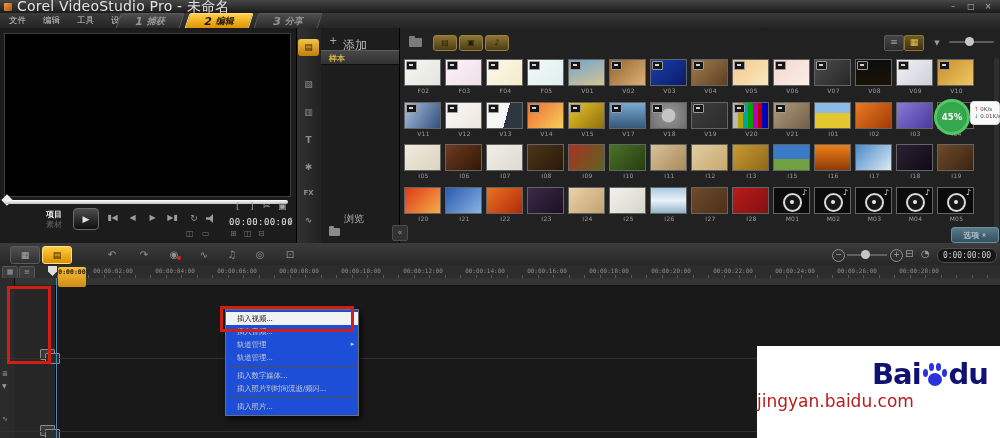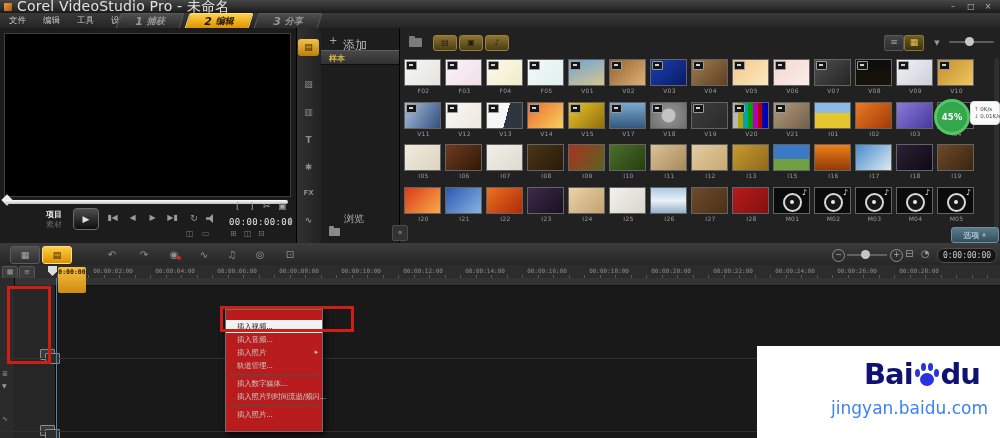--- a/index.html
+++ b/index.html
@@ -100,58 +100,58 @@
   #tl-timebox{position:absolute;left:937px;top:4px;width:58px;height:13px;background:#161616;border:1px solid #4d4d4d;border-radius:7px;
               color:#cdcdcd;font-size:8px;text-align:center;line-height:13px;font-family:"DejaVu Sans Mono",monospace}
   #ruler{position:absolute;left:0;top:21px;width:1000px;height:13px;background:#2c2c2c;border-bottom:1px solid #141414}
   .rlabel{position:absolute;top:2px;transform:translateX(-50%);font-size:6px;color:#8d8d8d;font-family:"DejaVu Sans Mono",monospace}
   .tick{position:absolute;bottom:0;width:1px;height:3px;background:#595959}
   .corner-btn{position:absolute;top:1px;width:14px;height:11px;background:#3d3d3d;border:1px solid #565656;border-radius:2px;
               color:#9b9b9b;font-size:7px;text-align:center;line-height:11px}
   #corner-grid{left:2px}#corner-list{left:19px}
   #ph-flag{position:absolute;left:48px;top:22px;width:9px;height:10px;background:#dedede;
            clip-path:polygon(0 0,100% 0,100% 55%,50% 100%,0 55%);z-index:5}
-  #ph-chip{position:absolute;left:58px;top:23px;width:28px;height:26px;background:linear-gradient(#f6c040,#cf8c12);border-radius:2px;
+  #ph-chip{position:absolute;left:58px;top:23px;width:28px;height:20px;background:linear-gradient(#f6c040,#cf8c12);border-radius:2px;
            color:#241400;font-size:6.5px;font-weight:bold;text-align:center;line-height:10px;font-family:"DejaVu Sans Mono",monospace;z-index:5}
   #ph-line{position:absolute;left:56px;top:34px;width:1px;height:161px;background:#4a86b6;z-index:2}
   #tracks{position:absolute;left:0;top:34px;width:1000px;height:161px;background:#191919}
   #minibar{position:absolute;left:14px;top:34px;width:986px;height:7px;background:#343434;border-bottom:1px solid #101010}
   #gutter{position:absolute;left:0;top:34px;width:14px;height:161px;background:#2b2b2b;border-right:1px solid #040404}
   .gico{position:absolute;left:2px;color:#9b9b9b;font-size:7px}
   #g-list{top:92px}#g-caret{top:104px;font-size:6px}#g-wave{top:137px}
   #header-col{position:absolute;left:14px;top:41px;width:41px;height:154px;background:#262626;border-right:1px solid #070707}
   .trackico{position:absolute;width:13px;height:9px;border:1px solid #8b8b8b;background:#3a3a3a;border-radius:1px}
   .trackico::after{content:'';position:absolute;left:4px;top:3px;width:13px;height:9px;border:1px solid #8b8b8b;background:#2d2d2d;border-radius:1px}
   #trk-video{left:26px;top:64px}
   #trk-overlay{left:26px;top:140px}
   .lane-sep{position:absolute;left:0;width:1000px;height:1px;background:#303030}
   #lane1-sep{top:114px}#lane2-sep{top:187px}
   
   .redbox{position:absolute;border:3px solid #cf1f15;z-index:40}
   #redbox-track{left:7px;top:42px;width:38px;height:72px}
   #redbox-menu{left:220px;top:62px;width:128px;height:20px}
   
-  #context-menu{position:absolute;left:225px;top:65px;width:98px;background:#b91c1c;border:1px solid #6f6f6f;
-                box-shadow:2px 3px 6px rgba(0,0,0,.75);z-index:30;padding:10px 0;box-sizing:border-box}
+  #context-menu{position:absolute;left:225px;top:65px;width:134px;background:#1d4ed8;border:1px solid #6f6f6f;
+                box-shadow:2px 3px 6px rgba(0,0,0,.75);z-index:30;padding:2px 0;box-sizing:border-box}
   .cm-item{position:relative;padding:2px 8px 2px 11px;font-size:7.5px;color:#c7c7c7;line-height:9px;white-space:nowrap;letter-spacing:-.2px}
   .cm-item.hl{background:#f2f2f2;color:#1b1b1b}
   .cm-arrow{position:absolute;right:4px;top:2px;font-size:7px}
   .cm-sep{height:1px;background:#4f4f4f;margin:2px 3px}
   
   #watermark{position:absolute;left:757px;top:102px;width:243px;height:93px;background:#fff;z-index:35}
-  .wm-row{display:flex;align-items:center;justify-content:flex-end;padding:11px 20px 0 0}
+  .wm-row{display:flex;align-items:center;justify-content:flex-end;padding:11px 12px 0 0}
   .wm-bai,.wm-du{font-size:29px;font-weight:bold;color:#101272;letter-spacing:-1px}
   .wm-paw{position:relative;width:24px;height:27px;margin:0 2px}
   .wm-paw span{position:absolute;background:#2a32dd;border-radius:50%}
   .pad{left:5px;top:12px;width:14px;height:13px;border-radius:48% 48% 42% 42%}
   .t1{left:0;top:8px;width:5px;height:8px}.t2{left:6px;top:2px;width:5px;height:8px}
   .t3{left:13px;top:2px;width:5px;height:8px}.t4{left:19px;top:8px;width:5px;height:8px}
   .wm-badge{width:64px;height:31px;background:#2a32dd;border-radius:5px;color:#fff;font-size:19px;font-weight:bold;
             display:flex;align-items:center;justify-content:center;margin-left:6px;letter-spacing:1px}
-  .wm-url{text-align:right;padding-right:12px;font-size:17px;color:#3b82f6;margin-top:7px}
+  .wm-url{padding-right:12px;font-size:17px;color:#b91c1c;}
   
   #net-circle{position:absolute;left:934px;top:99px;width:30px;height:30px;border-radius:50%;
               background:radial-gradient(circle,#35a84e 58%,#28913f);border:3px solid #54c66a;color:#fff;font-size:8.5px;
               font-weight:bold;display:flex;align-items:center;justify-content:center;z-index:60}
   #net-bubble{position:absolute;left:970px;top:101px;width:30px;height:24px;background:#fafafa;border:1px solid #ddd;
               border-radius:4px;z-index:60;display:flex;flex-direction:column;justify-content:center;padding-left:3px;box-sizing:border-box}
   .net-line{font-size:5.5px;color:#454545;line-height:7px;white-space:nowrap}
   .net-up{color:#d03030}.net-down{color:#2a9440}
 </style>
 </head>
@@ -659,21 +659,21 @@
   <div id="header-col">
     <div id="trk-video" class="trackico"></div>
     <div id="trk-overlay" class="trackico"></div>
   </div>
   <div id="lane1-sep" class="lane-sep"></div>
   <div id="lane2-sep" class="lane-sep"></div>
 
   <div id="context-menu">
       <div class="cm-item hl"><span>插入视频...</span></div>
       <div class="cm-item"><span>插入音频...</span></div>
-      <div class="cm-item"><span>插入照片</span><div class="cm-arrow">▸</div></div>
+      <div class="cm-item"><span>轨道管理</span><div class="cm-arrow">▸</div></div>
       <div class="cm-item"><span>轨道管理...</span></div>
       <div class="cm-sep"></div>
       <div class="cm-item"><span>插入数字媒体...</span></div>
       <div class="cm-item"><span>插入照片到时间流逝/频闪...</span></div>
       <div class="cm-sep"></div>
       <div class="cm-item"><span>插入照片...</span></div>
     </div>
   <div id="redbox-track" class="redbox"></div>
   <div id="redbox-menu" class="redbox"></div>
 

